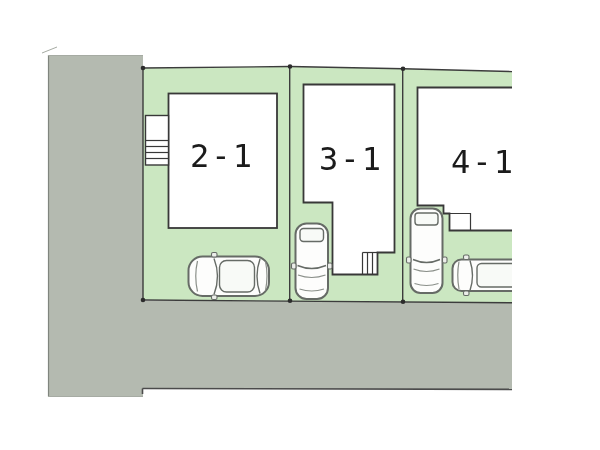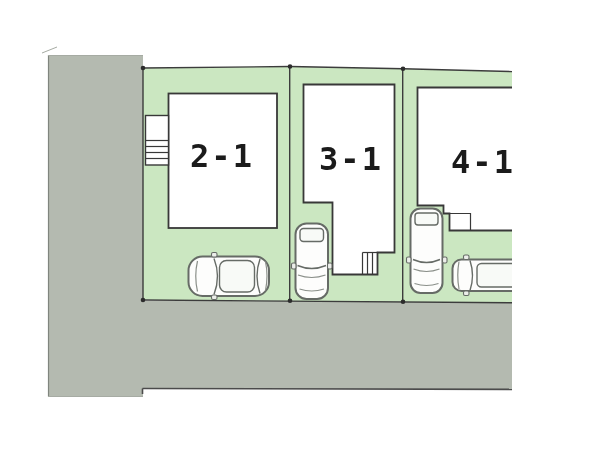--- a/index.html
+++ b/index.html
@@ -2,21 +2,20 @@
 <html style="--page-background: #ffffff; --lot-green: #cbe7c1; --road-gray: #b4bab0; --boundary-line: #3c3c3c; --house-outline: #383838; --house-fill: #ffffff; --car-outline: #666b66; --label-color: #1b1b1b;"><head>
 <meta charset="utf-8">
 <style>
   html,body{margin:0;padding:0;background:#ffffff;}
   .stage{
     position:relative;
     width:512px;height:450px;
     background:var(--page-background,#ffffff);
     font-family:"DejaVu Sans","Liberation Sans",sans-serif;
     overflow:hidden;
-    font-weight:bold;
   }
   svg{display:block;}
   .road{fill:var(--road-gray,#b4bab0);stroke:none;}
   .road-edge{stroke:#80857e;stroke-width:1.2;fill:none;}
   .road-edge-light{stroke:#a6aba3;stroke-width:1;fill:none;}
   .road-edge-dark{stroke:#4b4b4b;stroke-width:1.6;fill:none;}
   .lot-green{fill:var(--lot-green,#cbe7c1);stroke:none;}
   .boundary{stroke:var(--boundary-line,#3c3c3c);stroke-width:1.4;fill:none;stroke-linecap:round;}
   .marker{fill:#2c2c2c;stroke:none;}
   .house{fill:var(--house-fill,#ffffff);stroke:var(--house-outline,#383838);stroke-width:1.8;stroke-linejoin:miter;}

